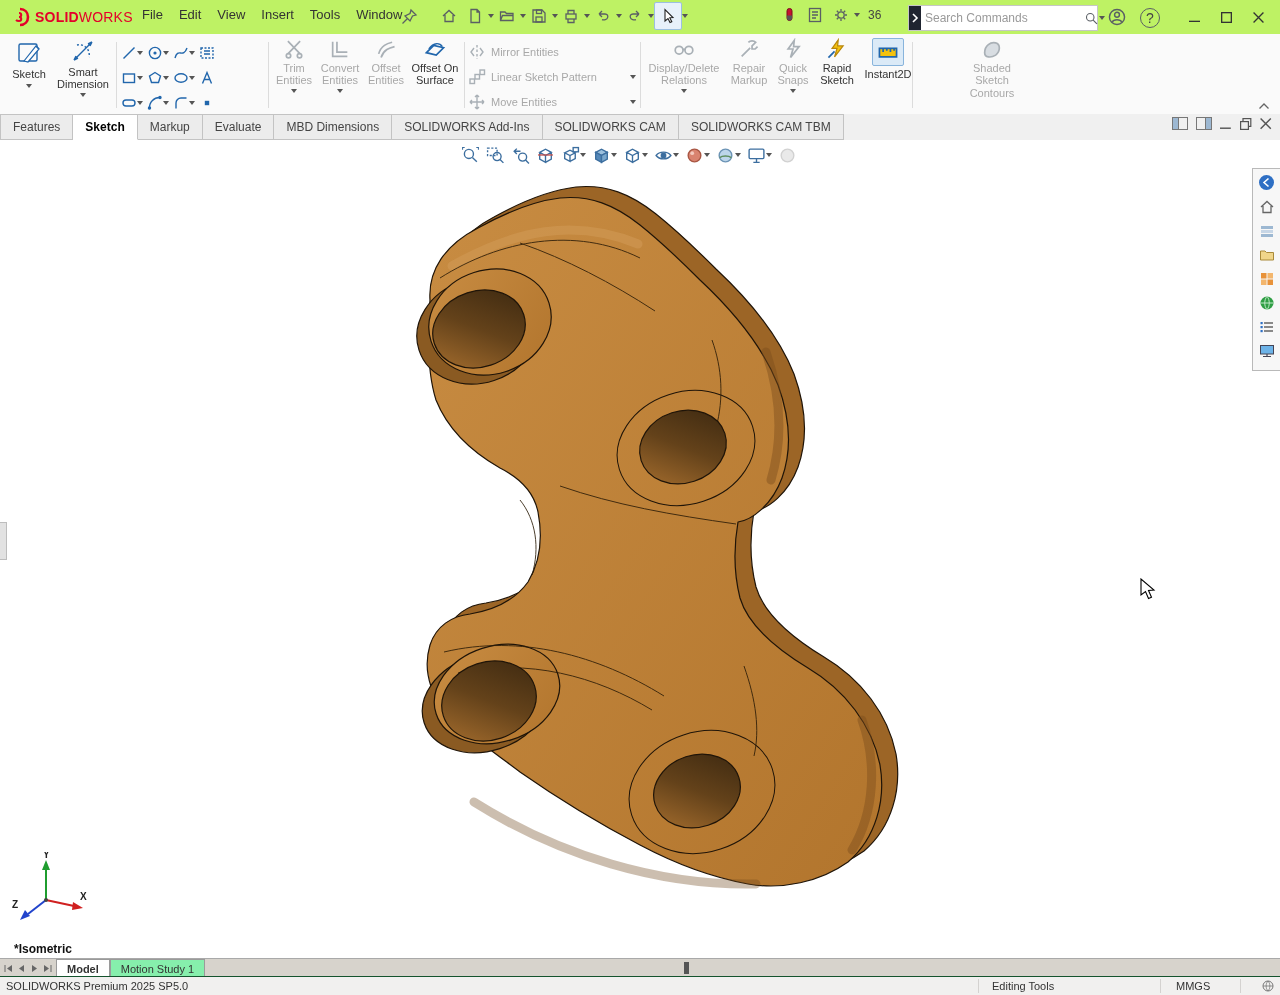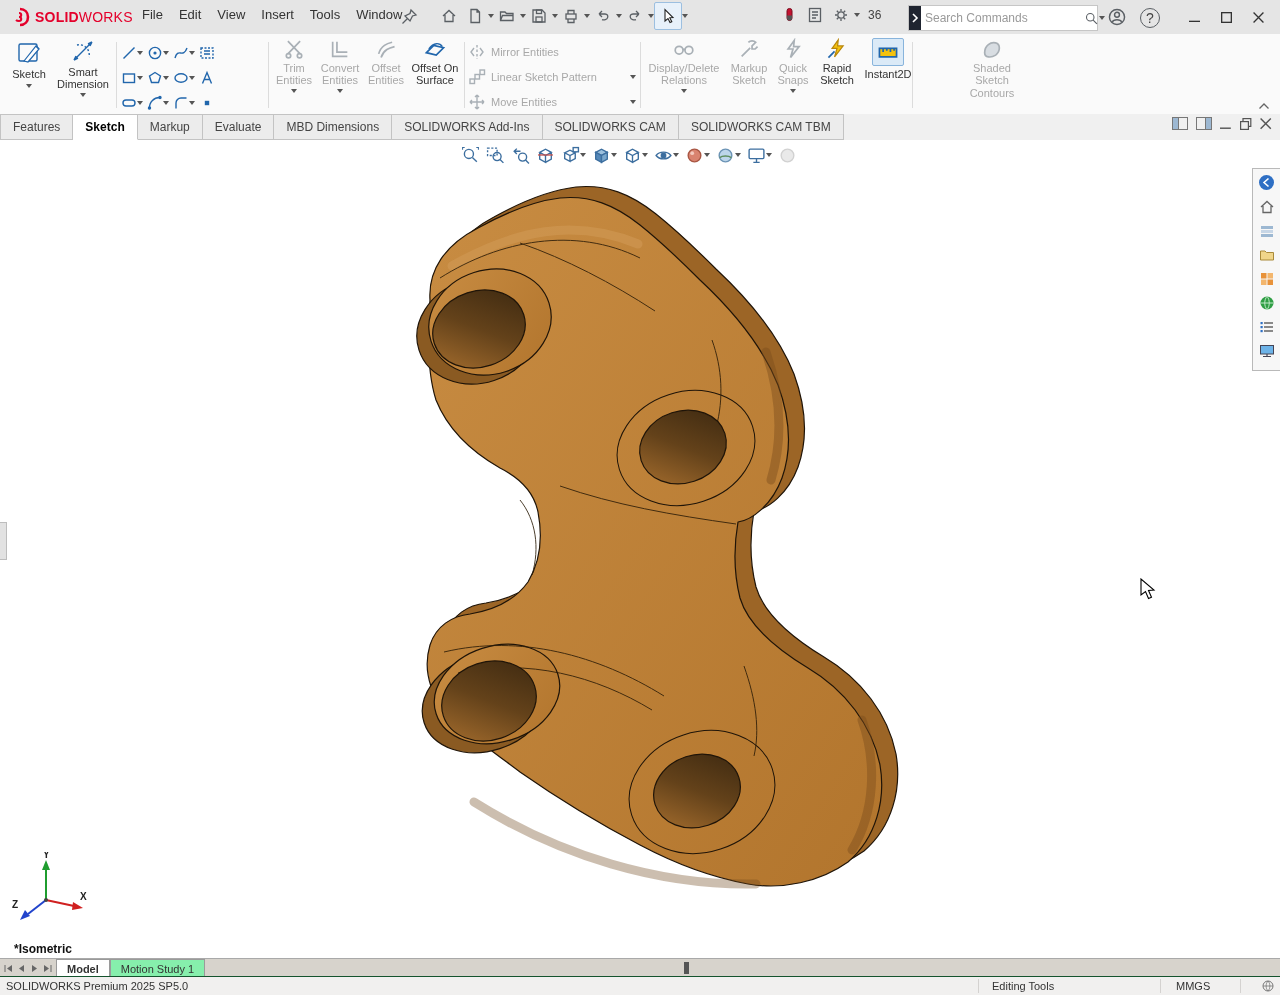--- a/index.html
+++ b/index.html
@@ -1,21 +1,21 @@
 <!DOCTYPE html>
 <html style="--accent-red: #e4002b; --sketch-blue: #2166ac; --part-face: #b2752d; --part-light: #c88c42; --part-back: #9c6526; --part-boss-side: #8a5a22; --part-hole-dark: #3a2710; --part-hole-light: #a9702f;"><head>
 <meta charset="utf-8">
 <style>
   html,body{margin:0;padding:0}
   body{width:1280px;height:995px;position:relative;font-family:"Liberation Sans",sans-serif;background:#fff;overflow:hidden;font-size:12px;color:#333}
   .abs{position:absolute}
   .flex{display:flex;align-items:center}
   svg{display:block}
   
-  .titlebar{position:absolute;top:0;left:0;right:0;height:34px;background:#e5e5e5}
+  .titlebar{position:absolute;top:0;left:0;right:0;height:34px;background:#bef264}
   .brand{font-size:14px;letter-spacing:.2px}
   .brand b{color:var(--accent-red,#e4002b);font-weight:bold}
   .brand span{color:var(--accent-red,#e4002b);font-weight:300}
   .menu-item{font-size:13px;color:#333;padding:4px 2px;cursor:default}
   .ti{width:26px;height:26px;display:flex;align-items:center;justify-content:center;color:#5a5f64}
   .ti svg{stroke:currentColor;fill:none;stroke-width:1.3}
   .car{width:0;height:0;border-left:3.5px solid transparent;border-right:3.5px solid transparent;border-top:4px solid #555;display:inline-block}
   .wbtn{width:32px;height:30px;display:flex;align-items:center;justify-content:center;color:#444}
   .searchbox{position:absolute;left:908px;top:5px;width:188px;height:24px;border:1px solid #c6c6c6;background:#fff;display:flex;align-items:center}
   .searchbox input{border:none;outline:none;flex:1;font-size:12px;padding:0 4px;color:#333;font-family:"Liberation Sans",sans-serif;background:transparent}
@@ -376,21 +376,21 @@
         <circle cx="13" cy="10" r="3.2"></circle>
         <path d="M8.2 10 C8.8 8.8 9.2 8.8 9.8 10"></path>
       </svg>
     <span class="rlbl">Display/Delete Relations</span>
     <span class="car" style="margin-top:2px"></span>
   </div>
   <div class="rbtn dis" style="left:726px;width:46px">
     <svg width="22" height="22" viewBox="0 0 18 18">
         <path d="M3 15 L10 8 M8.5 3.5 C10 2 13 2 14.5 3.5 L11.5 6.5 L11.5 9 L14 9 L16 7"></path>
       </svg>
-    <span class="rlbl">Markup Sketch</span>
+    <span class="rlbl">Repair Markup</span>
   </div>
   <div class="rbtn dis" style="left:772px;width:42px">
     <svg width="22" height="22" viewBox="0 0 18 18">
         <path d="M10 2 L5 9 H9 L7 16 L14 7 H9.5 Z"></path>
       </svg>
     <span class="rlbl">Quick Snaps</span>
     <span class="car" style="margin-top:2px"></span>
   </div>
   <div class="rbtn" style="left:814px;width:46px">
     <svg width="22" height="22" viewBox="0 0 18 18">

